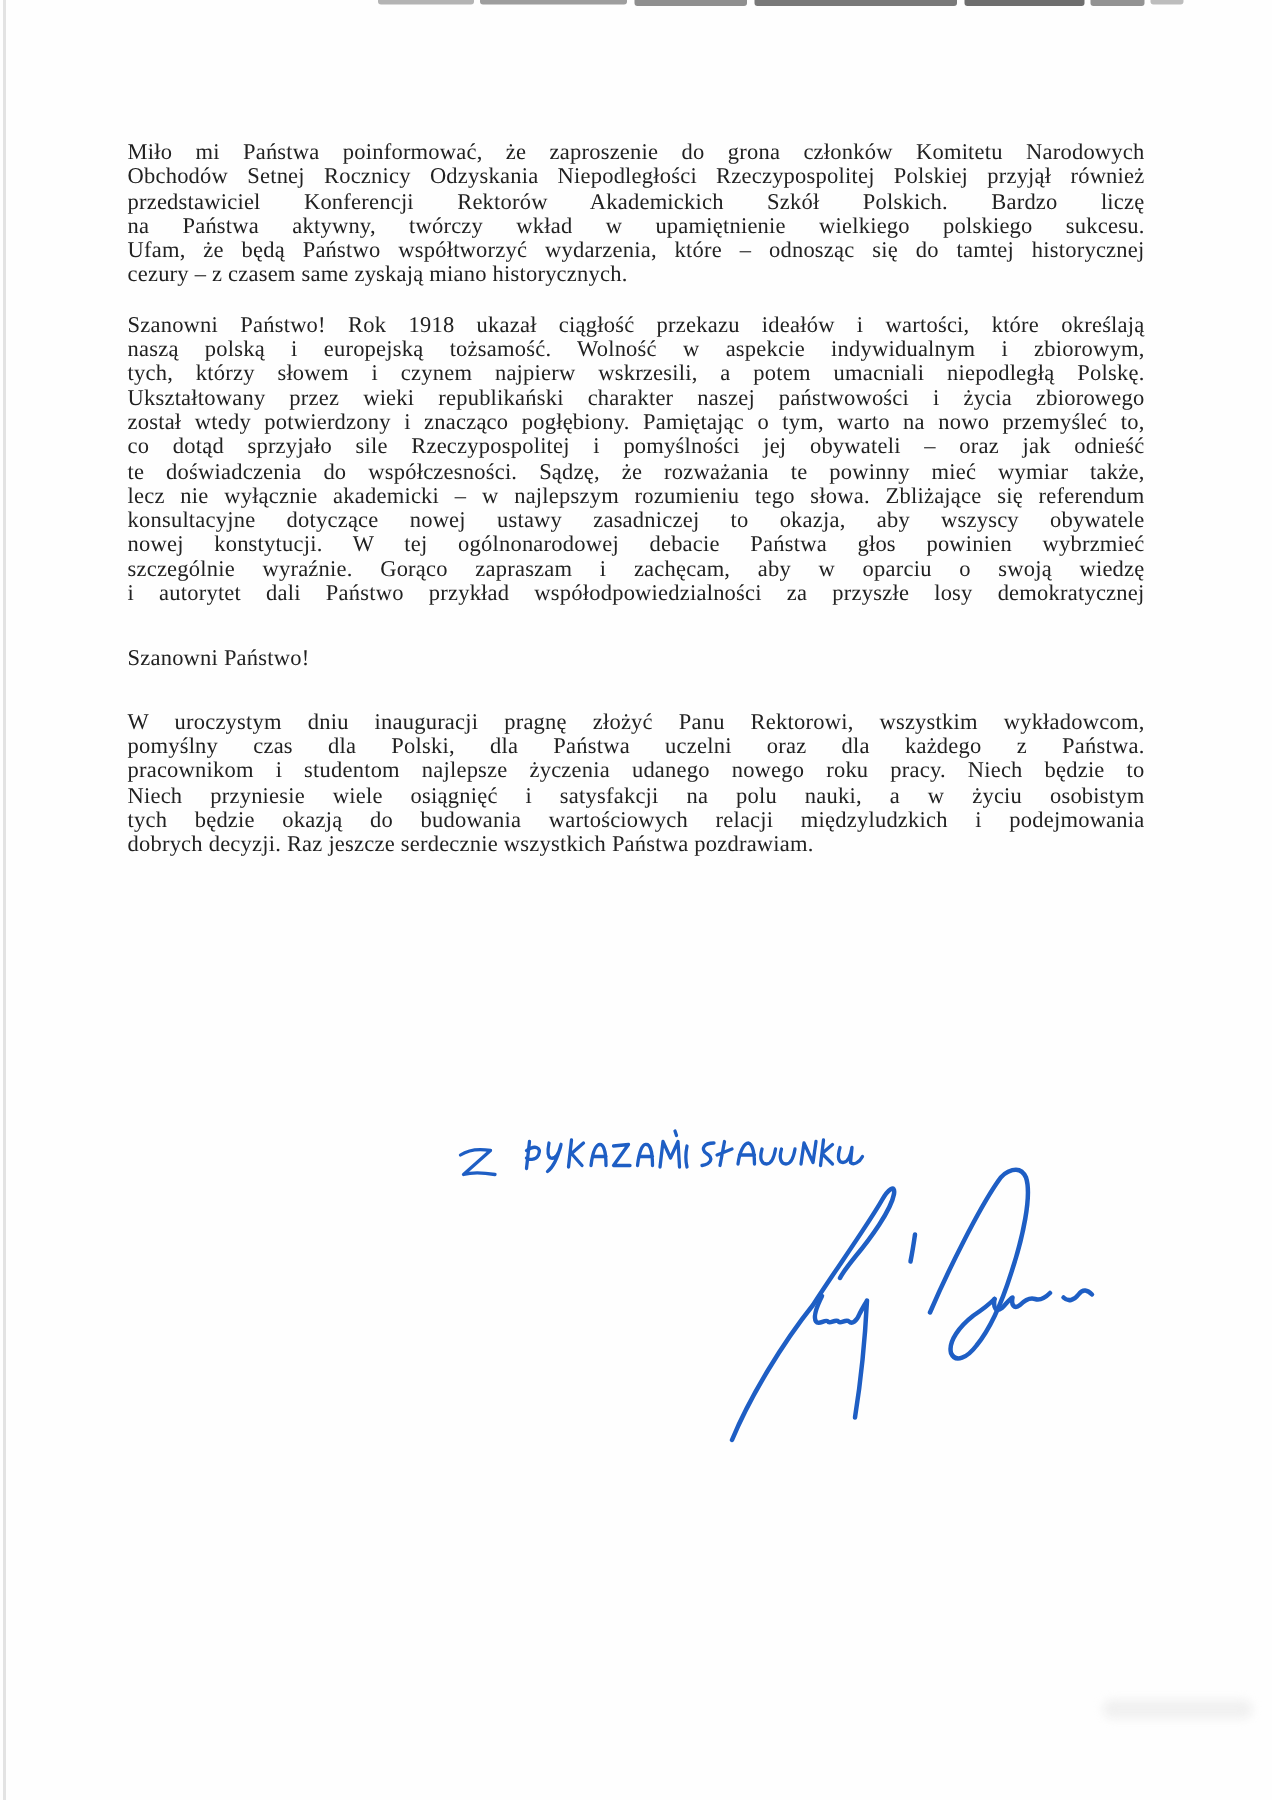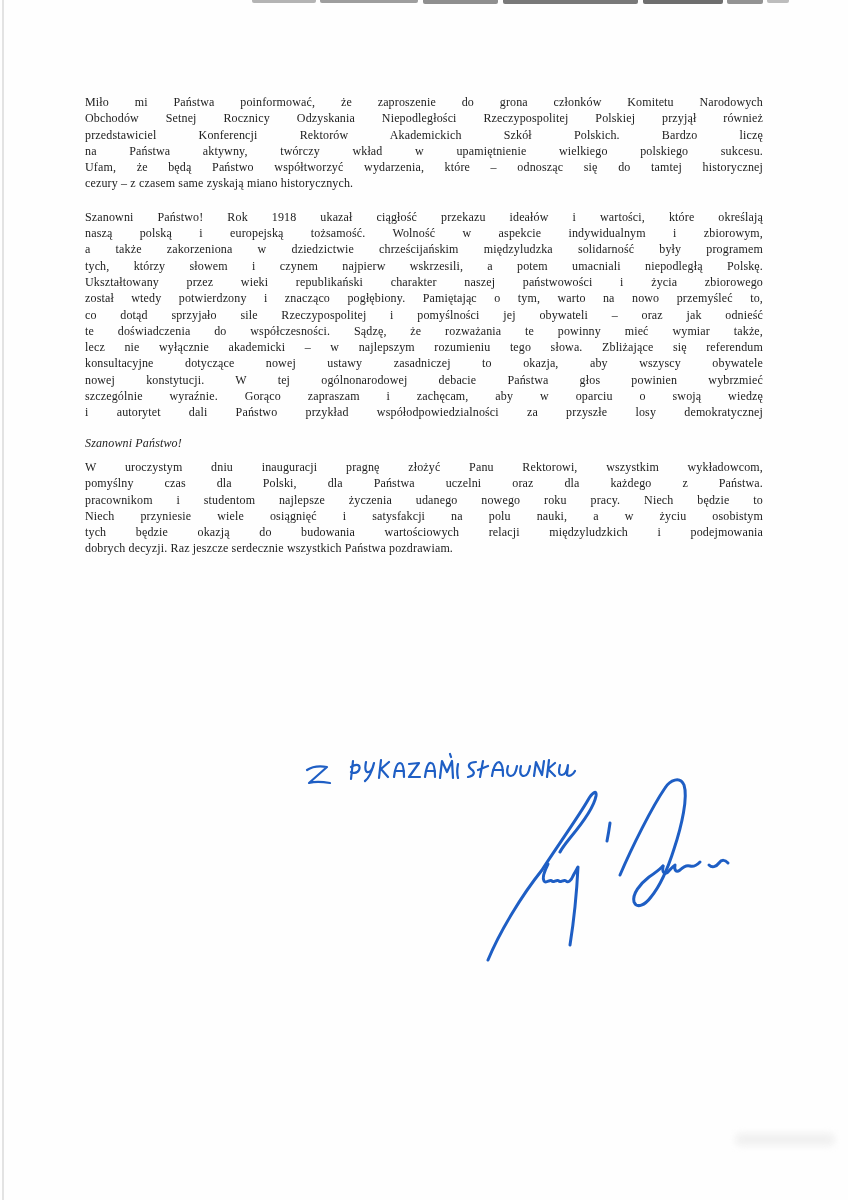--- a/index.html
+++ b/index.html
@@ -26,27 +26,27 @@
     background:#e3e3e3;
   }
   .corner-smudge{
     position:absolute;left:735px;top:1133px;width:100px;height:13px;
     background:#f1f1f1;filter:blur(3px);border-radius:6px;
   }
   
   .letter-body{
     position:absolute;left:85px;top:94px;width:678px;
     color:#212121;
-    font-size:12px;
+    font-size:15px;
     line-height:16.3px;
     letter-spacing:0.15px;
   }
   .para{margin:0 0 17px 0;}
-  .para.gap-md{margin-bottom:14px;}
-  .para.gap-sm{margin-bottom:8px;font-style:italic;}
+  .para.gap-md{margin-bottom:27px;}
+  .para.gap-sm{margin-bottom:26px;}
   .para.gap-none{margin-bottom:0;}
   .tline{
     text-align:justify;
     text-align-last:justify;
     white-space:normal;
   }
   .tline.tlast{text-align-last:left;}
   
   .closing-svg{
     position:absolute;left:280px;top:745px;
@@ -84,21 +84,20 @@
         <div class="tline">Miło mi Państwa poinformować, że zaproszenie do grona członków Komitetu Narodowych</div>
         <div class="tline">Obchodów Setnej Rocznicy Odzyskania Niepodległości Rzeczypospolitej Polskiej przyjął również</div>
         <div class="tline">przedstawiciel Konferencji Rektorów Akademickich Szkół Polskich. Bardzo liczę</div>
         <div class="tline">na Państwa aktywny, twórczy wkład w upamiętnienie wielkiego polskiego sukcesu.</div>
         <div class="tline">Ufam, że będą Państwo współtworzyć wydarzenia, które – odnosząc się do tamtej historycznej</div>
         <div class="tline tlast">cezury – z czasem same zyskają miano historycznych.</div>
       </div>
     <div class="para gap-md">
         <div class="tline">Szanowni Państwo! Rok 1918 ukazał ciągłość przekazu ideałów i wartości, które określają</div>
         <div class="tline">naszą polską i europejską tożsamość. Wolność w aspekcie indywidualnym i zbiorowym,</div>
-        <div class="tline">a także zakorzeniona w dziedzictwie chrześcijańskim międzyludzka solidarność były programem</div>
         <div class="tline">tych, którzy słowem i czynem najpierw wskrzesili, a potem umacniali niepodległą Polskę.</div>
         <div class="tline">Ukształtowany przez wieki republikański charakter naszej państwowości i życia zbiorowego</div>
         <div class="tline">został wtedy potwierdzony i znacząco pogłębiony. Pamiętając o tym, warto na nowo przemyśleć to,</div>
         <div class="tline">co dotąd sprzyjało sile Rzeczypospolitej i pomyślności jej obywateli – oraz jak odnieść</div>
         <div class="tline">te doświadczenia do współczesności. Sądzę, że rozważania te powinny mieć wymiar także,</div>
         <div class="tline">lecz nie wyłącznie akademicki – w najlepszym rozumieniu tego słowa. Zbliżające się referendum</div>
         <div class="tline">konsultacyjne dotyczące nowej ustawy zasadniczej to okazja, aby wszyscy obywatele</div>
         <div class="tline">nowej konstytucji. W tej ogólnonarodowej debacie Państwa głos powinien wybrzmieć</div>
         <div class="tline">szczególnie wyraźnie. Gorąco zapraszam i zachęcam, aby w oparciu o swoją wiedzę</div>
         <div class="tline">i autorytet dali Państwo przykład współodpowiedzialności za przyszłe losy demokratycznej</div>

